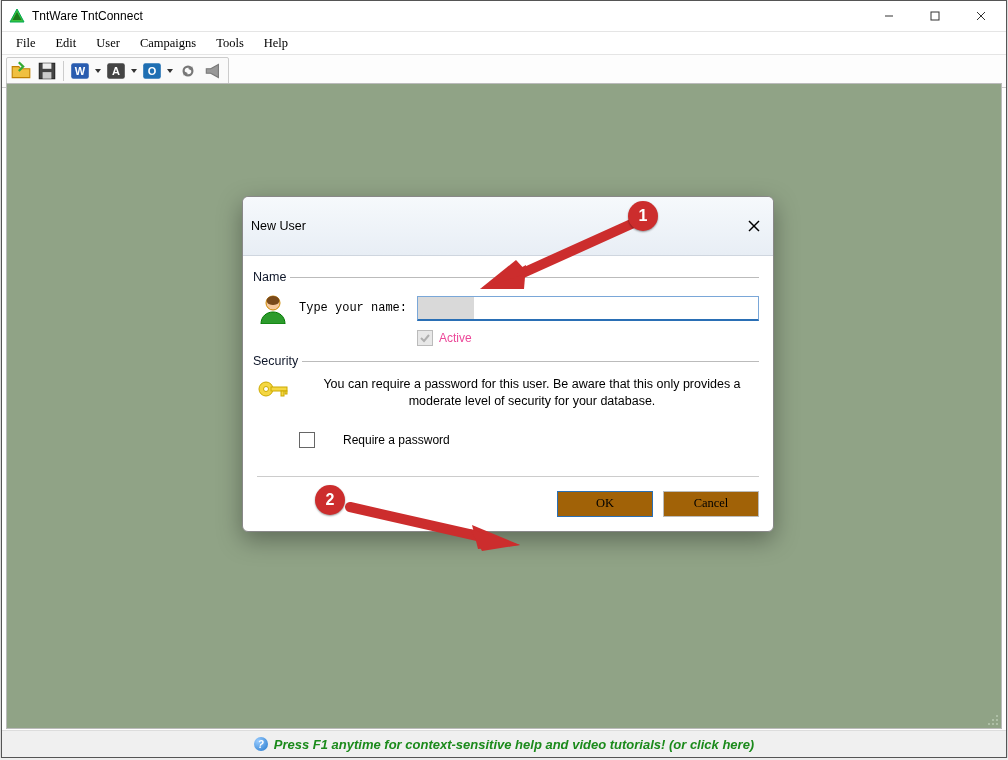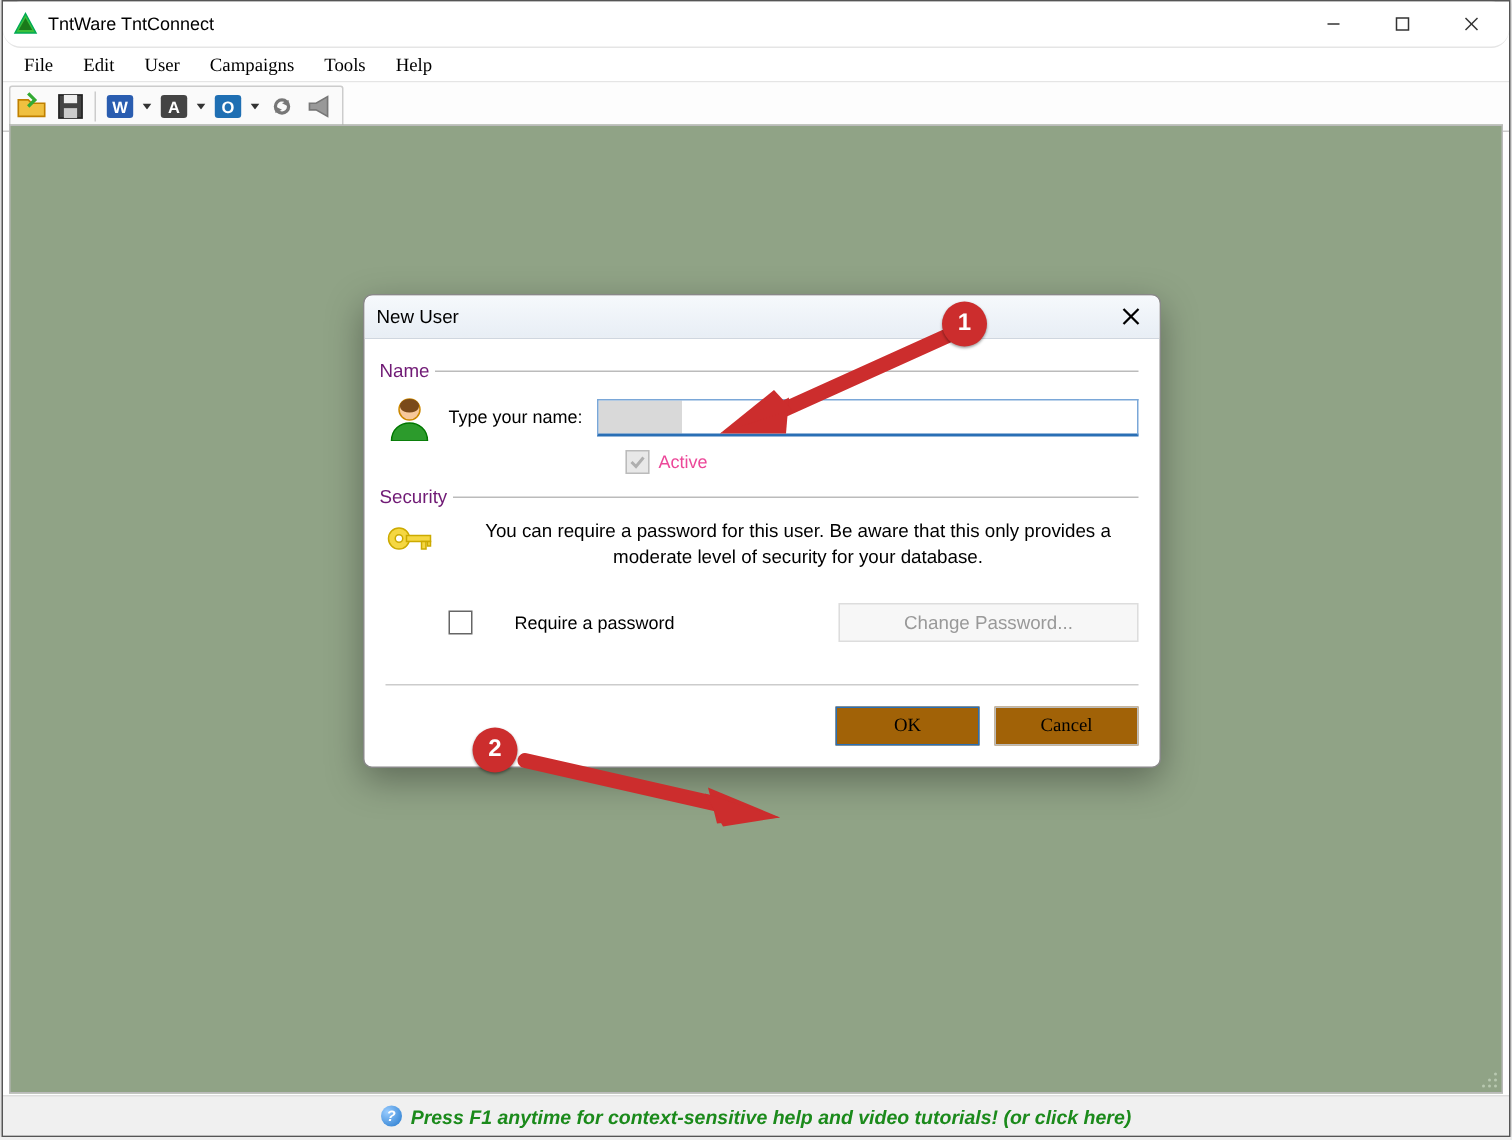--- a/index.html
+++ b/index.html
@@ -1,18 +1,18 @@
 <!DOCTYPE html>
 <html><head>
 <meta charset="utf-8">
 <style>
 html,body{margin:0;padding:0;font-family:"Segoe UI",Tahoma,sans-serif;font-size:12px;color:#000;background:#eee;}
 .window{width:1004px;height:756px;margin:0 auto;background:#fff;border:1px solid #555;position:relative;overflow:hidden;box-shadow:0 0 4px rgba(0,0,0,.2);}
 
-.titlebar{height:30px;background:#fff;display:flex;align-items:center;padding:0 2px 0 6px;border-bottom:1px solid #e5e5e5;border-radius:12px;}
+.titlebar{height:30px;background:#fff;display:flex;align-items:center;padding:0 2px 0 6px;border-bottom:1px solid #e5e5e5;}
 .titlebar .app-icon{width:18px;height:18px;margin-right:6px;}
 .titlebar .title{flex:1;font-size:12px;color:#000;}
 .win-btns{display:flex;height:100%;}
 .win-btn{width:46px;height:30px;display:flex;align-items:center;justify-content:center;color:#333;}
 .win-btn svg{width:10px;height:10px;}
 
 .menubar{height:22px;display:flex;align-items:stretch;padding:0 4px;background:#fff;border-bottom:1px solid #e5e5e5;font-family:Liberation Serif, serif;}
 .menu-item{padding:0 10px;line-height:22px;font-size:12.5px;}
 
 .toolbar{height:28px;display:flex;align-items:center;padding:2px 4px;gap:4px;background:#fdfdfd;border-bottom:1px solid #ccc;}
@@ -22,29 +22,29 @@
 .tb-group{display:flex;align-items:center;border:1px solid #ccc;border-radius:2px;padding:1px 2px;gap:2px;background:#fafafa;}
 
 .client{position:absolute;top:82px;left:4px;right:4px;bottom:28px;background:#90a386;border:1px solid #bbb;}
 .resize-grip{position:absolute;right:2px;bottom:2px;width:14px;height:14px;}
 
 .statusbar{position:absolute;left:0;right:0;bottom:0;height:26px;background:#f0f0f0;border-top:1px solid #ddd;display:flex;align-items:center;justify-content:center;gap:6px;}
 .statusbar .help-icon{width:14px;height:14px;border-radius:50%;background:radial-gradient(circle at 30% 30%,#9cf,#27c);display:flex;align-items:center;justify-content:center;color:#fff;font-size:10px;font-style:italic;font-weight:bold;}
 .statusbar .help-text{color:#1b8a1b;font-weight:bold;font-style:italic;font-size:13px;}
 
 .dialog{position:absolute;left:240px;top:195px;width:530px;background:#fff;border:1px solid #888;border-radius:6px;box-shadow:0 8px 24px rgba(0,0,0,.35);}
-.dlg-title{height:28px;display:flex;align-items:center;padding:0 8px;background:linear-gradient(#f6f9fc,#e8eef5);border-bottom:1px solid #cfd6df;border-radius:6px 6px 0 0;}
+.dlg-title{height:28px;display:flex;align-items:center;padding:15px 8px;background:linear-gradient(#f6f9fc,#e8eef5);border-bottom:1px solid #cfd6df;border-radius:6px 6px 0 0;}
 .dlg-title span{flex:1;font-size:12.5px;}
 .dlg-close{width:22px;height:22px;display:flex;align-items:center;justify-content:center;}
 .dlg-body{padding:8px 14px 4px;}
 fieldset.gb{border:none;border-top:1px solid #bbb;margin:6px 0 8px;padding:0;}
-fieldset.gb>legend{padding:0 4px 0 0;margin-left:-4px;font-size:12.5px;color:#701a75;}
+fieldset.gb>legend{padding:0 4px 0 0;margin-left:-4px;font-size:12.5px;color:#0f172a;}
 .row{display:flex;align-items:center;gap:10px;margin-top:8px;}
 .user-icon,.key-icon{width:32px;height:32px;flex:0 0 32px;}
-.lbl{white-space:nowrap;}
+.lbl{white-space:nowrap;font-family:Liberation Mono, monospace;}
 .name-input{flex:1;height:20px;border:1px solid #7aa7d8;border-bottom:2px solid #2a6fb5;padding:1px 4px;font:12px "Segoe UI";}
 .active-row{display:flex;align-items:center;gap:6px;margin-left:160px;margin-top:6px;}
 .chk-dis{width:14px;height:14px;border:1px solid #bbb;background:#e8e8e8;display:flex;align-items:center;justify-content:center;}
 .chk-dis svg{width:10px;height:10px;opacity:.5;}
 .sec-text{font-size:12.5px;line-height:1.35;margin-left:6px;text-align:center;}
 .sec-row{display:flex;align-items:center;margin-top:22px;margin-left:42px;gap:28px;}
 .chk{width:14px;height:14px;border:1px solid #666;background:#fff;position:relative;}
 .changepw{margin-left:auto;width:200px;height:26px;border:1px solid #ddd;background:#f7f7f7;color:#999;font-size:12.5px;}
 .dlg-sep{border:none;border-top:1px solid #ccc;margin:28px 0 10px;}
 .dlg-btns{display:flex;justify-content:flex-end;gap:10px;padding:0 14px 14px;}
@@ -226,21 +226,20 @@
                 <rect x="14" y="11" width="16" height="4" fill="#f5d742" stroke="#ca0"></rect>
                 <rect x="24" y="15" width="3" height="5" fill="#f5d742" stroke="#ca0"></rect>
                 <rect x="28" y="15" width="2" height="3" fill="#f5d742" stroke="#ca0"></rect>
               </svg>
           </span>
           <div class="sec-text">You can require a password for this user.  Be aware that this only provides a moderate level of security for your database.</div>
         </div>
         <div class="sec-row">
           <span class="chk"></span>
           <span>Require a password</span>
-          <button class="changepw" disabled="">Change Password...</button>
         </div>
       </fieldset>
 
       <hr class="dlg-sep">
     </div>
     <div class="dlg-btns">
       <button class="btn primary">OK</button>
       <button class="btn">Cancel</button>
     </div>
   </div>

